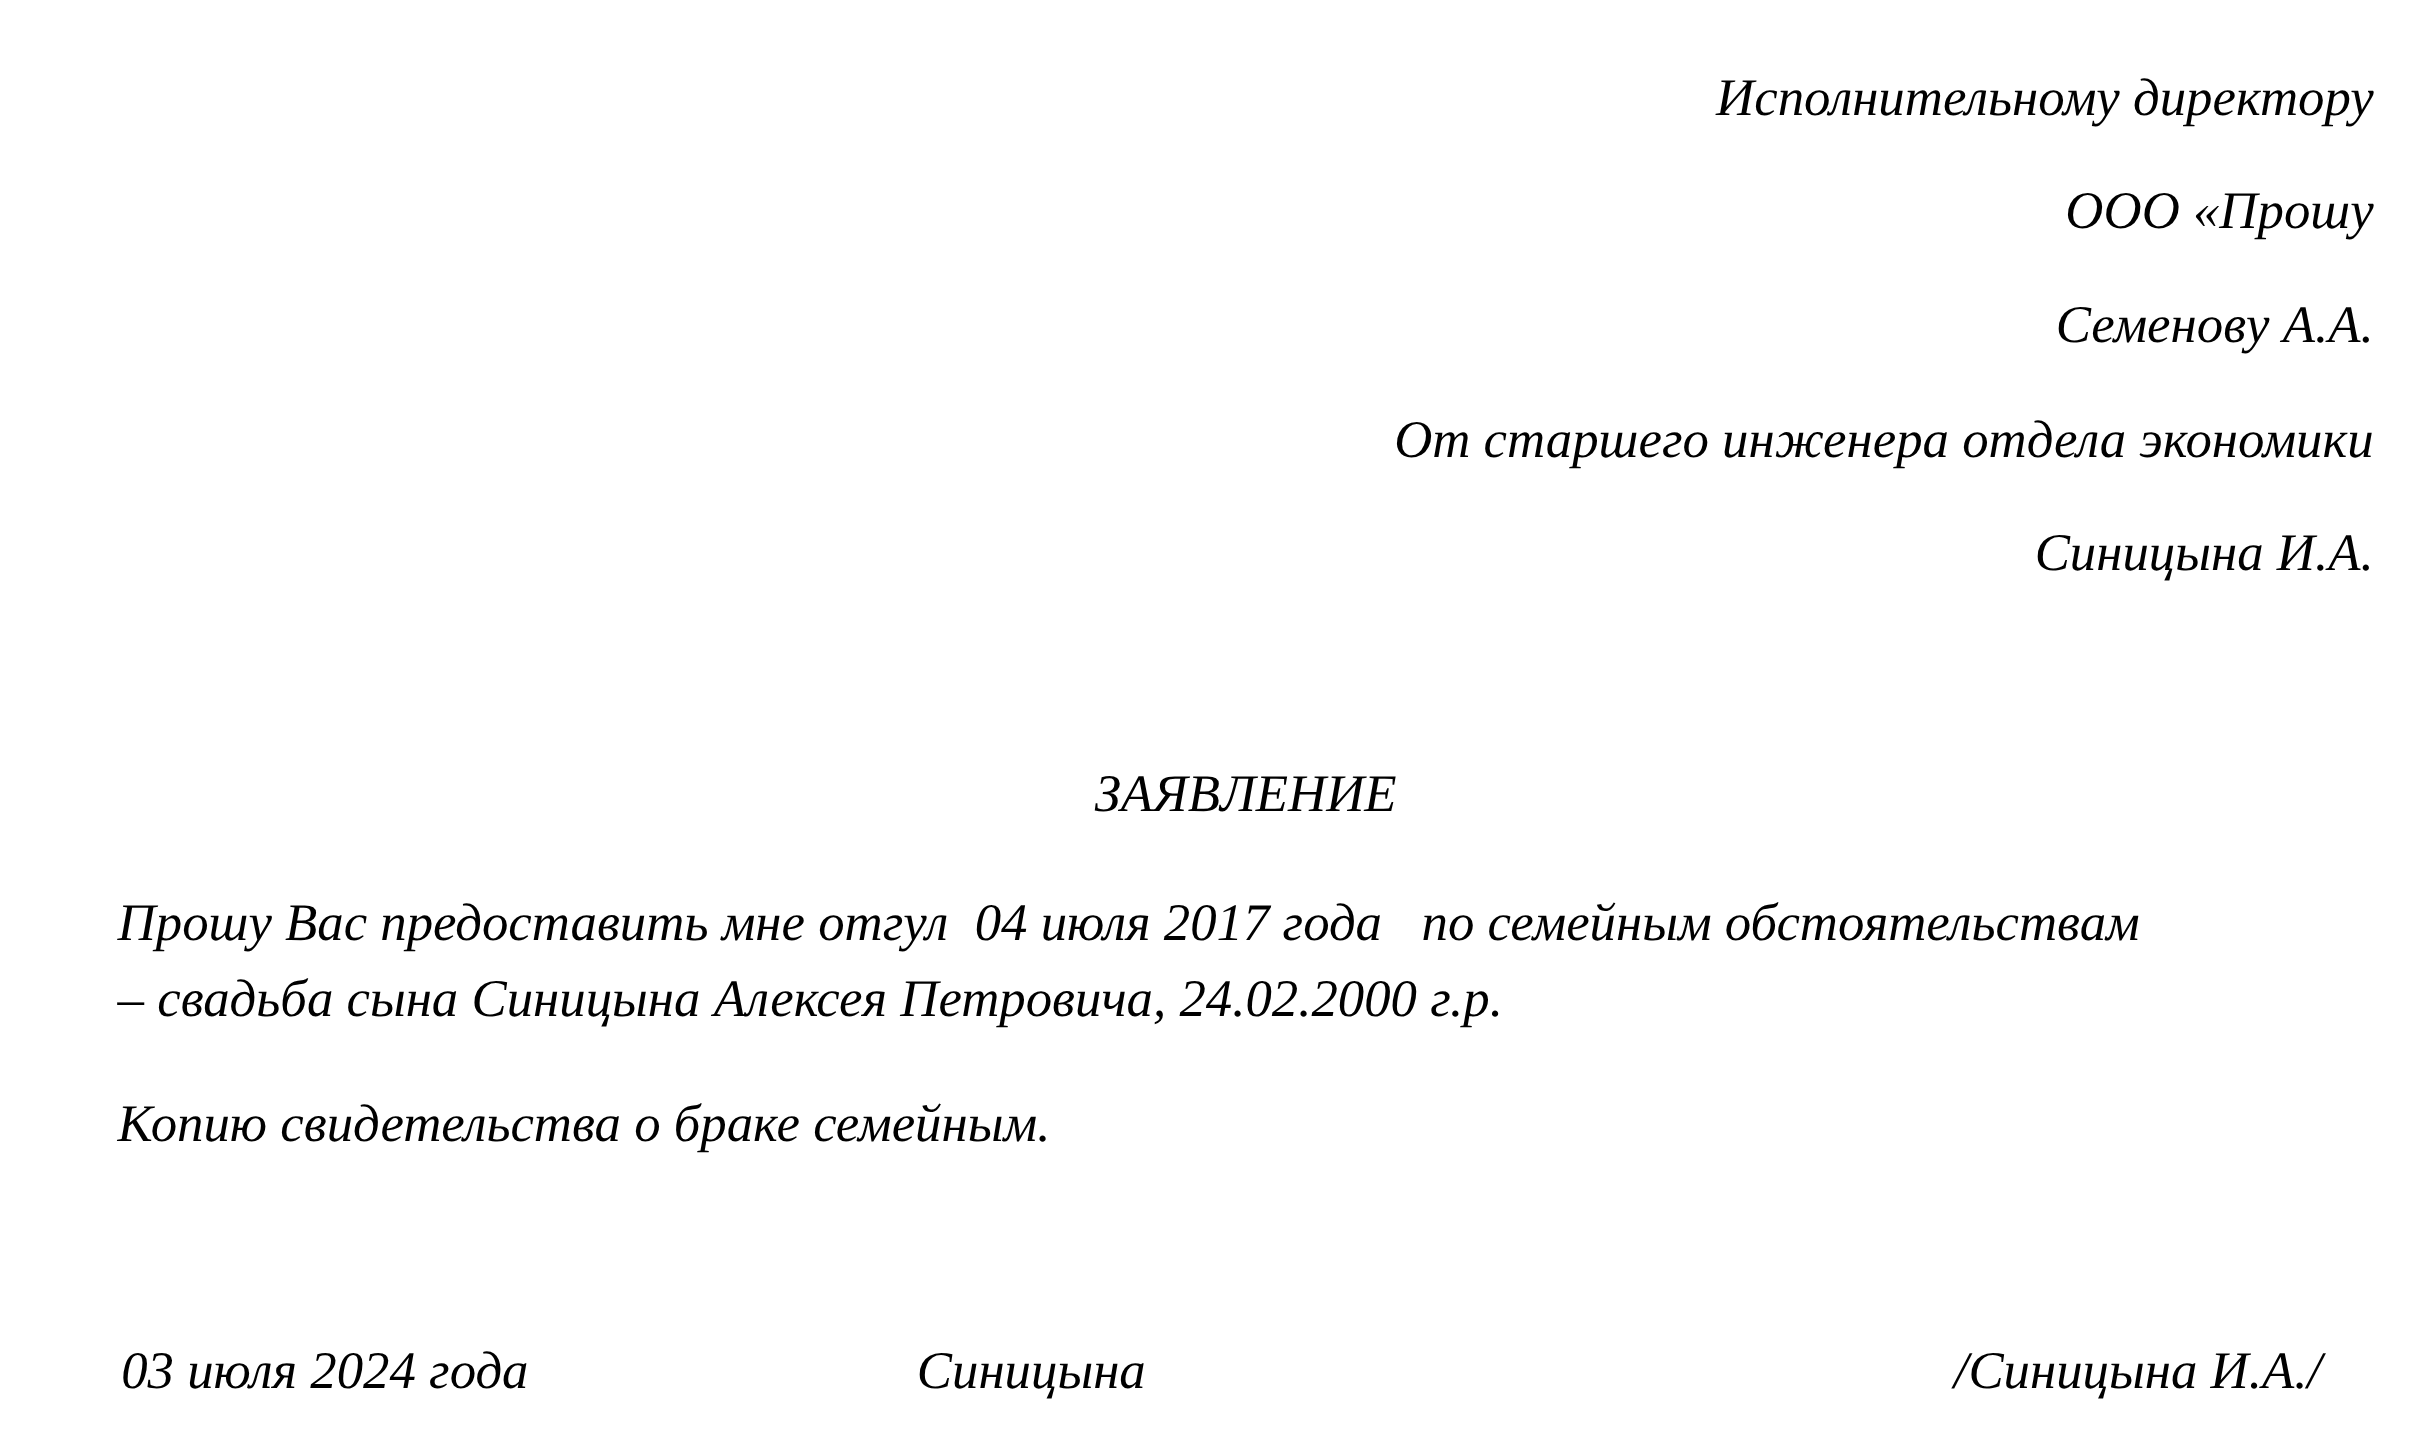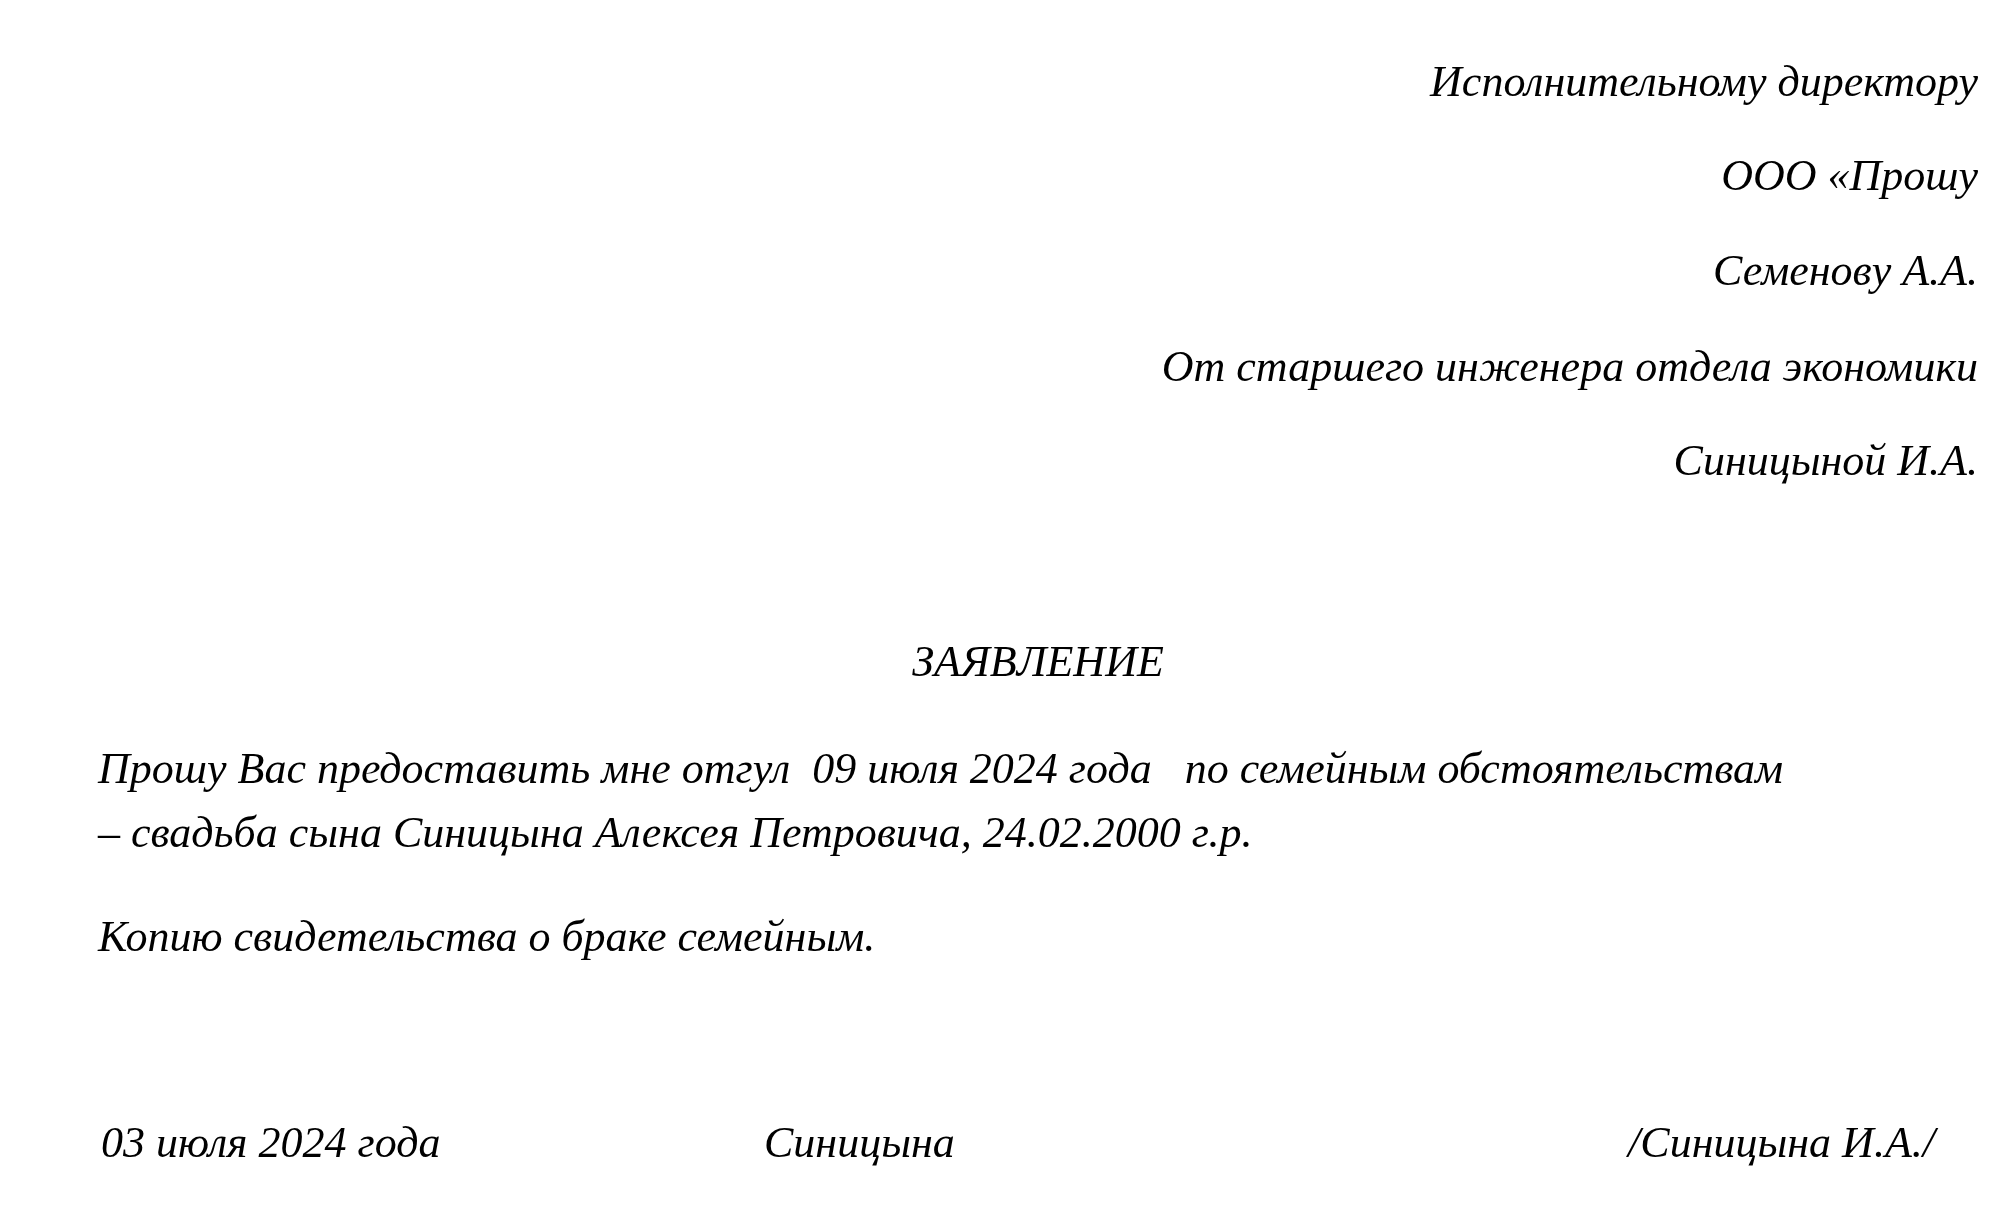--- a/index.html
+++ b/index.html
@@ -16,27 +16,27 @@
   .body-line { left: 98px; }
 </style>
 </head>
 <body>
 
 <div>
   <div class="line addr" style="top:54px;">Исполнительному директору</div>
   <div class="line addr" style="top:148px;">ООО «Прошу</div>
   <div class="line addr" style="top:243px;">Семенову А.А.</div>
   <div class="line addr" style="top:339px;">От старшего инженера отдела экономики</div>
-  <div class="line addr" style="top:433px;">Синицыной И.А.</div>
+  <div class="line addr" style="top:433px;">Синицына И.А.</div>
 </div>
 
 <div class="line title" style="top:634px;">ЗАЯВЛЕНИЕ</div>
 
 <div>
-  <div class="line body-line" style="top:741px;">Прошу Вас предоставить мне отгул  09 июля 2024 года   по семейным обстоятельствам</div>
+  <div class="line body-line" style="top:741px;">Прошу Вас предоставить мне отгул  04 июля 2017 года   по семейным обстоятельствам</div>
   <div class="line body-line" style="top:805px;">– свадьба сына Синицына Алексея Петровича, 24.02.2000 г.р.</div>
   <div class="line body-line" style="top:909px;">Копию свидетельства о браке семейным.</div>
 </div>
 
 <div>
   <div class="line" style="top:1115px; left:101px;font-style:italic;">03 июля 2024 года</div>
   <div class="line" style="top:1115px; left:764px;">Синицына</div>
   <div class="line" style="top:1115px; right:77px;">/Синицына И.А./</div>
 </div>
 

